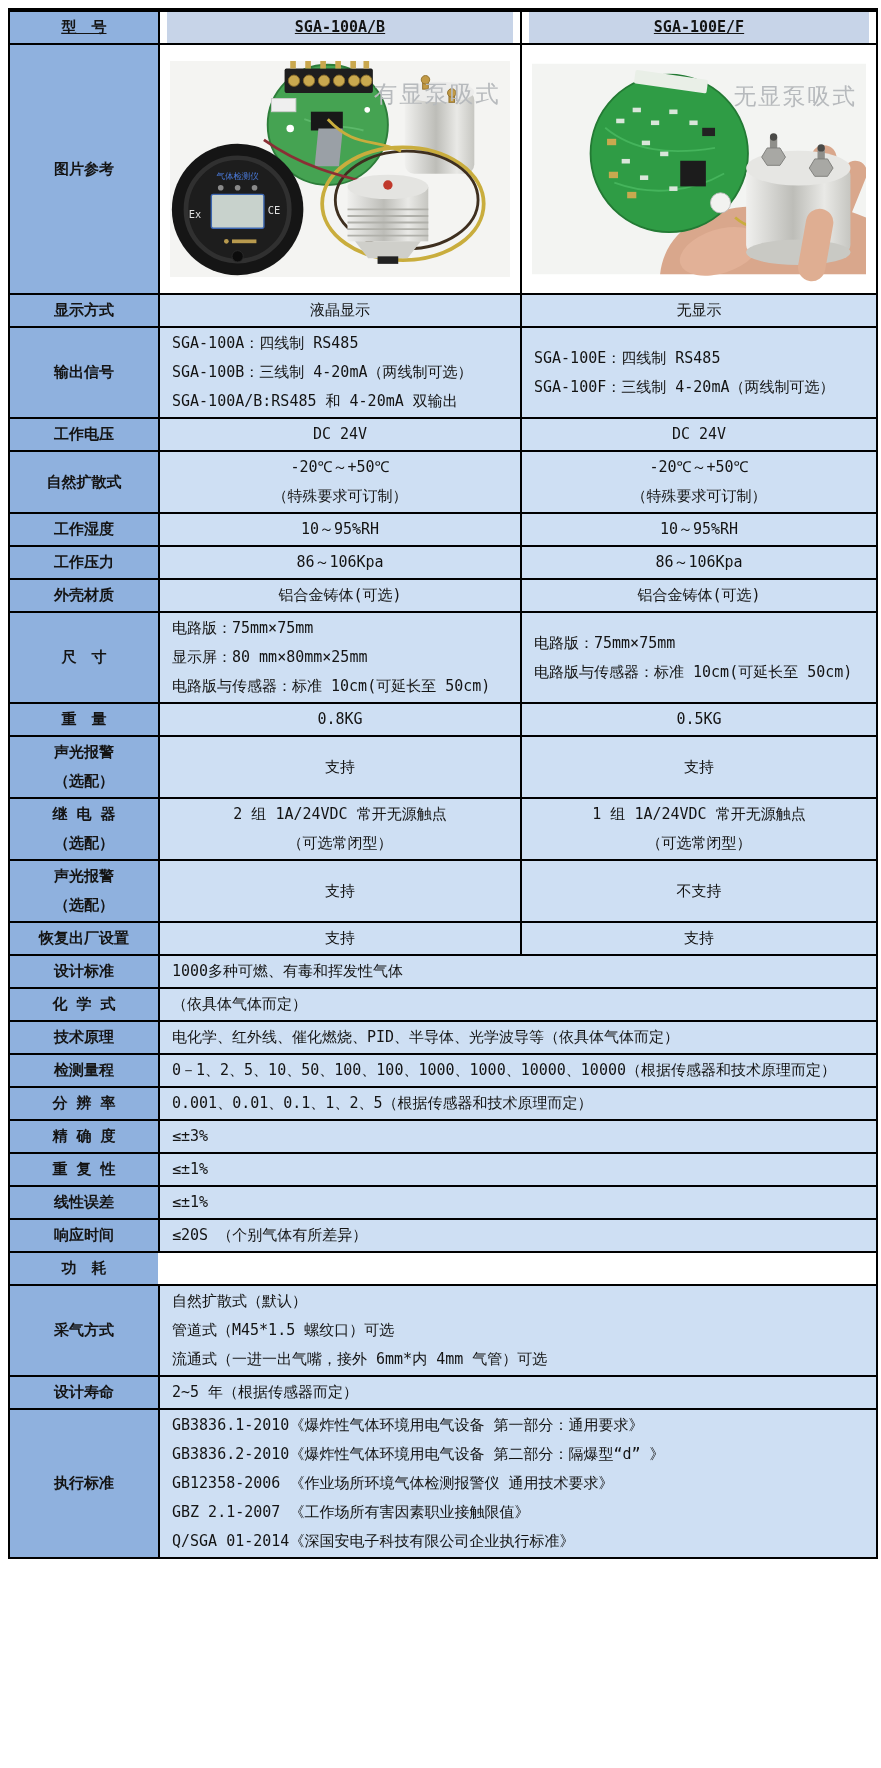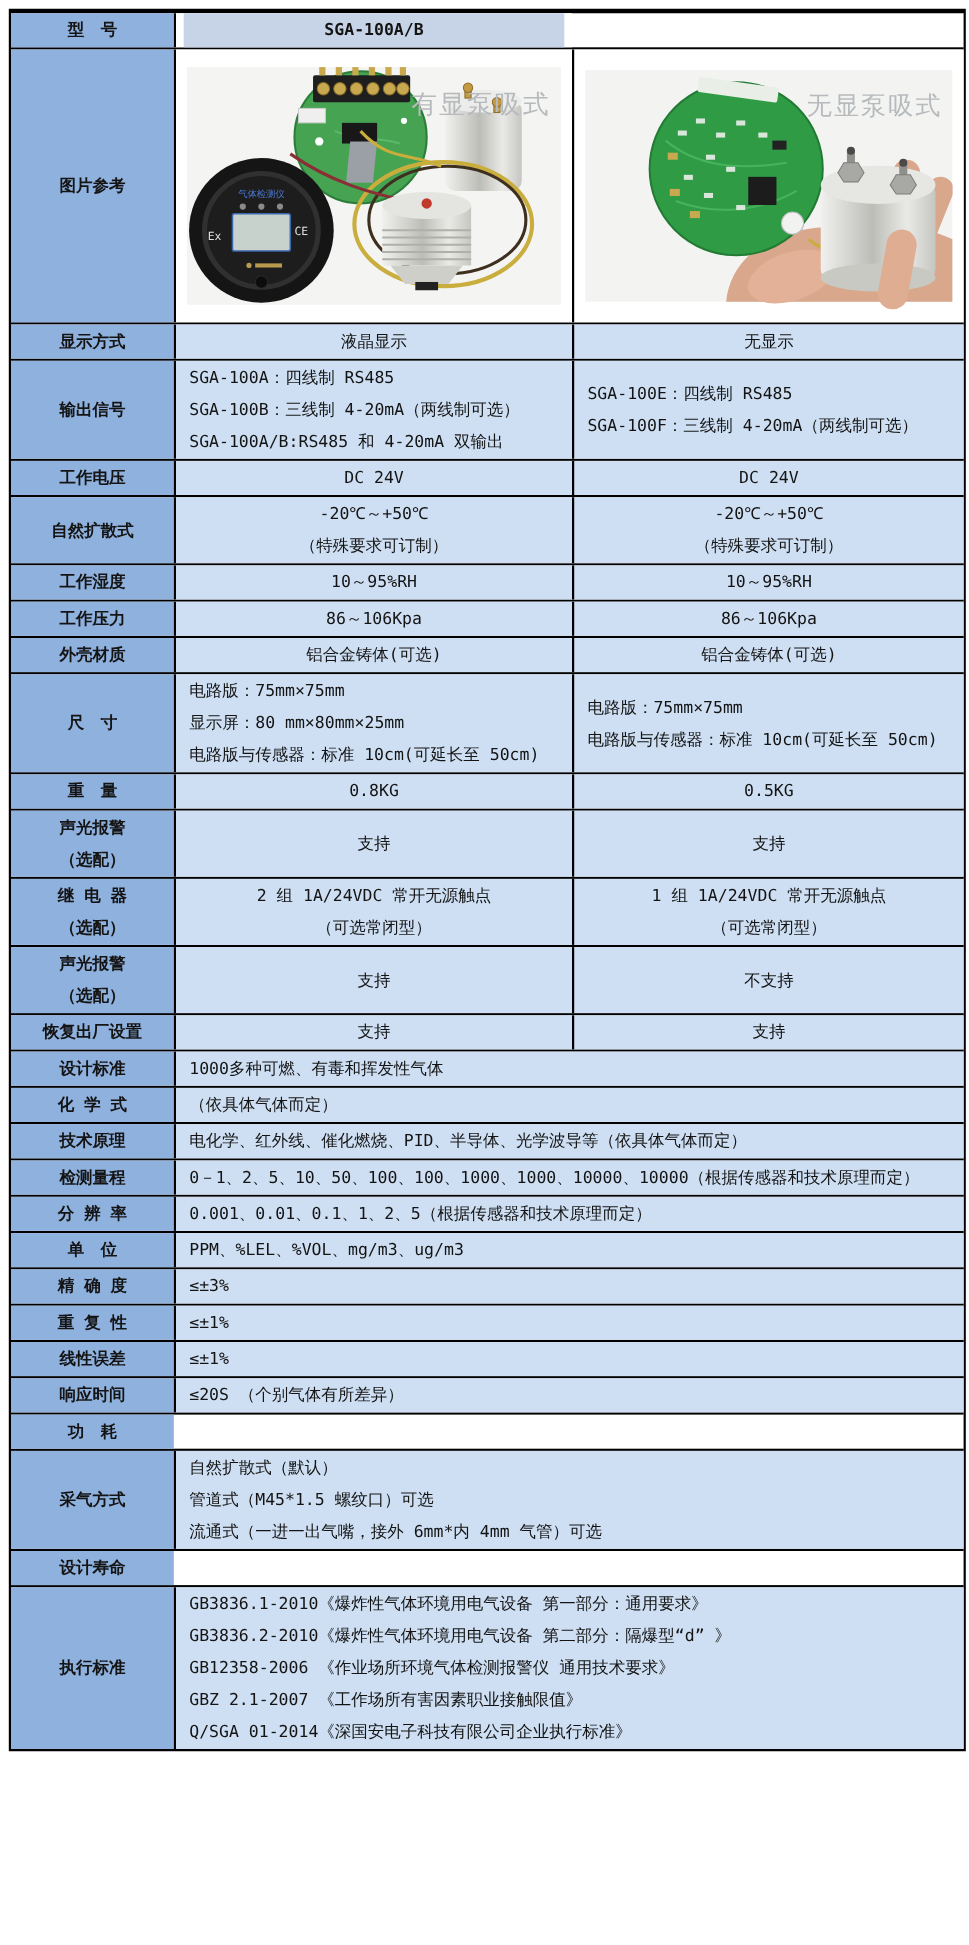--- a/index.html
+++ b/index.html
@@ -37,40 +37,43 @@
     padding:1px 4px;
   }
   .td + .td{border-left:2px solid var(--border);}
   .td.label{
     background:var(--label-bg);
     font-weight:bold;
   }
   .td.value{background:var(--cell-bg);}
   .td.value.left{justify-content:flex-start;text-align:left;padding-left:12px;}
   
-  .tr.header .td{min-height:31px;}
+  .tr.header .td{min-height:31px;text-decoration:underline;}
   .hcell{background:#fff;padding:0;align-items:stretch;}
   .hinner{
     flex:1;margin:0 7px;background:var(--header-model-bg);
     font-weight:bold;line-height:31px;
   }
   
   .img-cell{background:#fff;padding:8px 10px;}
   .img-cell svg{display:block;width:100%;height:232px;}
   .photo-row .td{min-height:248px;}
 </style>
 </head>
 <body>
 
 <div class="spec-table" id="spec-table">
 
   <div class="tr header">
     <div class="td label">型　号</div>
     <div class="td hcell">
       <span class="hinner">SGA-100A/B</span>
+    </div>
+    <div class="td hcell">
+      <span class="hinner">SGA-100E/F</span>
     </div>
   </div>
 
   <div class="tr photo-row">
     <div class="td label">图片参考</div>
 
     <div class="td img-cell">
       <svg viewBox="0 0 362 230" preserveAspectRatio="xMidYMid meet">
         <defs>
           <linearGradient id="gA" x1="0" y1="0" x2="1" y2="0">
@@ -320,24 +323,20 @@
     </div>
     <div class="tr fullrow">
     <div class="td label">检测量程</div>
   <div class="td value left">0－1、2、5、10、50、100、100、1000、1000、10000、10000（根据传感器和技术原理而定）</div>
     </div>
     <div class="tr fullrow">
     <div class="td label">分 辨 率</div>
   <div class="td value left">0.001、0.01、0.1、1、2、5（根据传感器和技术原理而定）</div>
     </div>
     <div class="tr fullrow">
-    <div class="td label">单　位</div>
-  <div class="td value left">PPM、%LEL、%VOL、mg/m3、ug/m3</div>
-    </div>
-    <div class="tr fullrow">
     <div class="td label">精 确 度</div>
   <div class="td value left">≤±3%</div>
     </div>
     <div class="tr fullrow">
     <div class="td label">重 复 性</div>
   <div class="td value left">≤±1%</div>
     </div>
     <div class="tr fullrow">
     <div class="td label">线性误差</div>
   <div class="td value left">≤±1%</div>
@@ -350,20 +349,21 @@
     <div class="td label">功　耗</div>
     </div>
     <div class="tr fullrow">
     <div class="td label">采气方式</div>
   <div class="td value left">自然扩散式（默认）
 管道式（M45*1.5 螺纹口）可选
 流通式（一进一出气嘴，接外 6mm*内 4mm 气管）可选</div>
     </div>
     <div class="tr fullrow">
     <div class="td label">设计寿命</div>
+  <div class="td value left">2~5 年（根据传感器而定）</div>
     </div>
     <div class="tr fullrow">
     <div class="td label">执行标准</div>
   <div class="td value left">GB3836.1-2010《爆炸性气体环境用电气设备 第一部分：通用要求》
 GB3836.2-2010《爆炸性气体环境用电气设备 第二部分：隔爆型“d”  》
 GB12358-2006 《作业场所环境气体检测报警仪 通用技术要求》
 GBZ 2.1-2007 《工作场所有害因素职业接触限值》
 Q/SGA 01-2014《深国安电子科技有限公司企业执行标准》</div>
     </div>
   </div>

